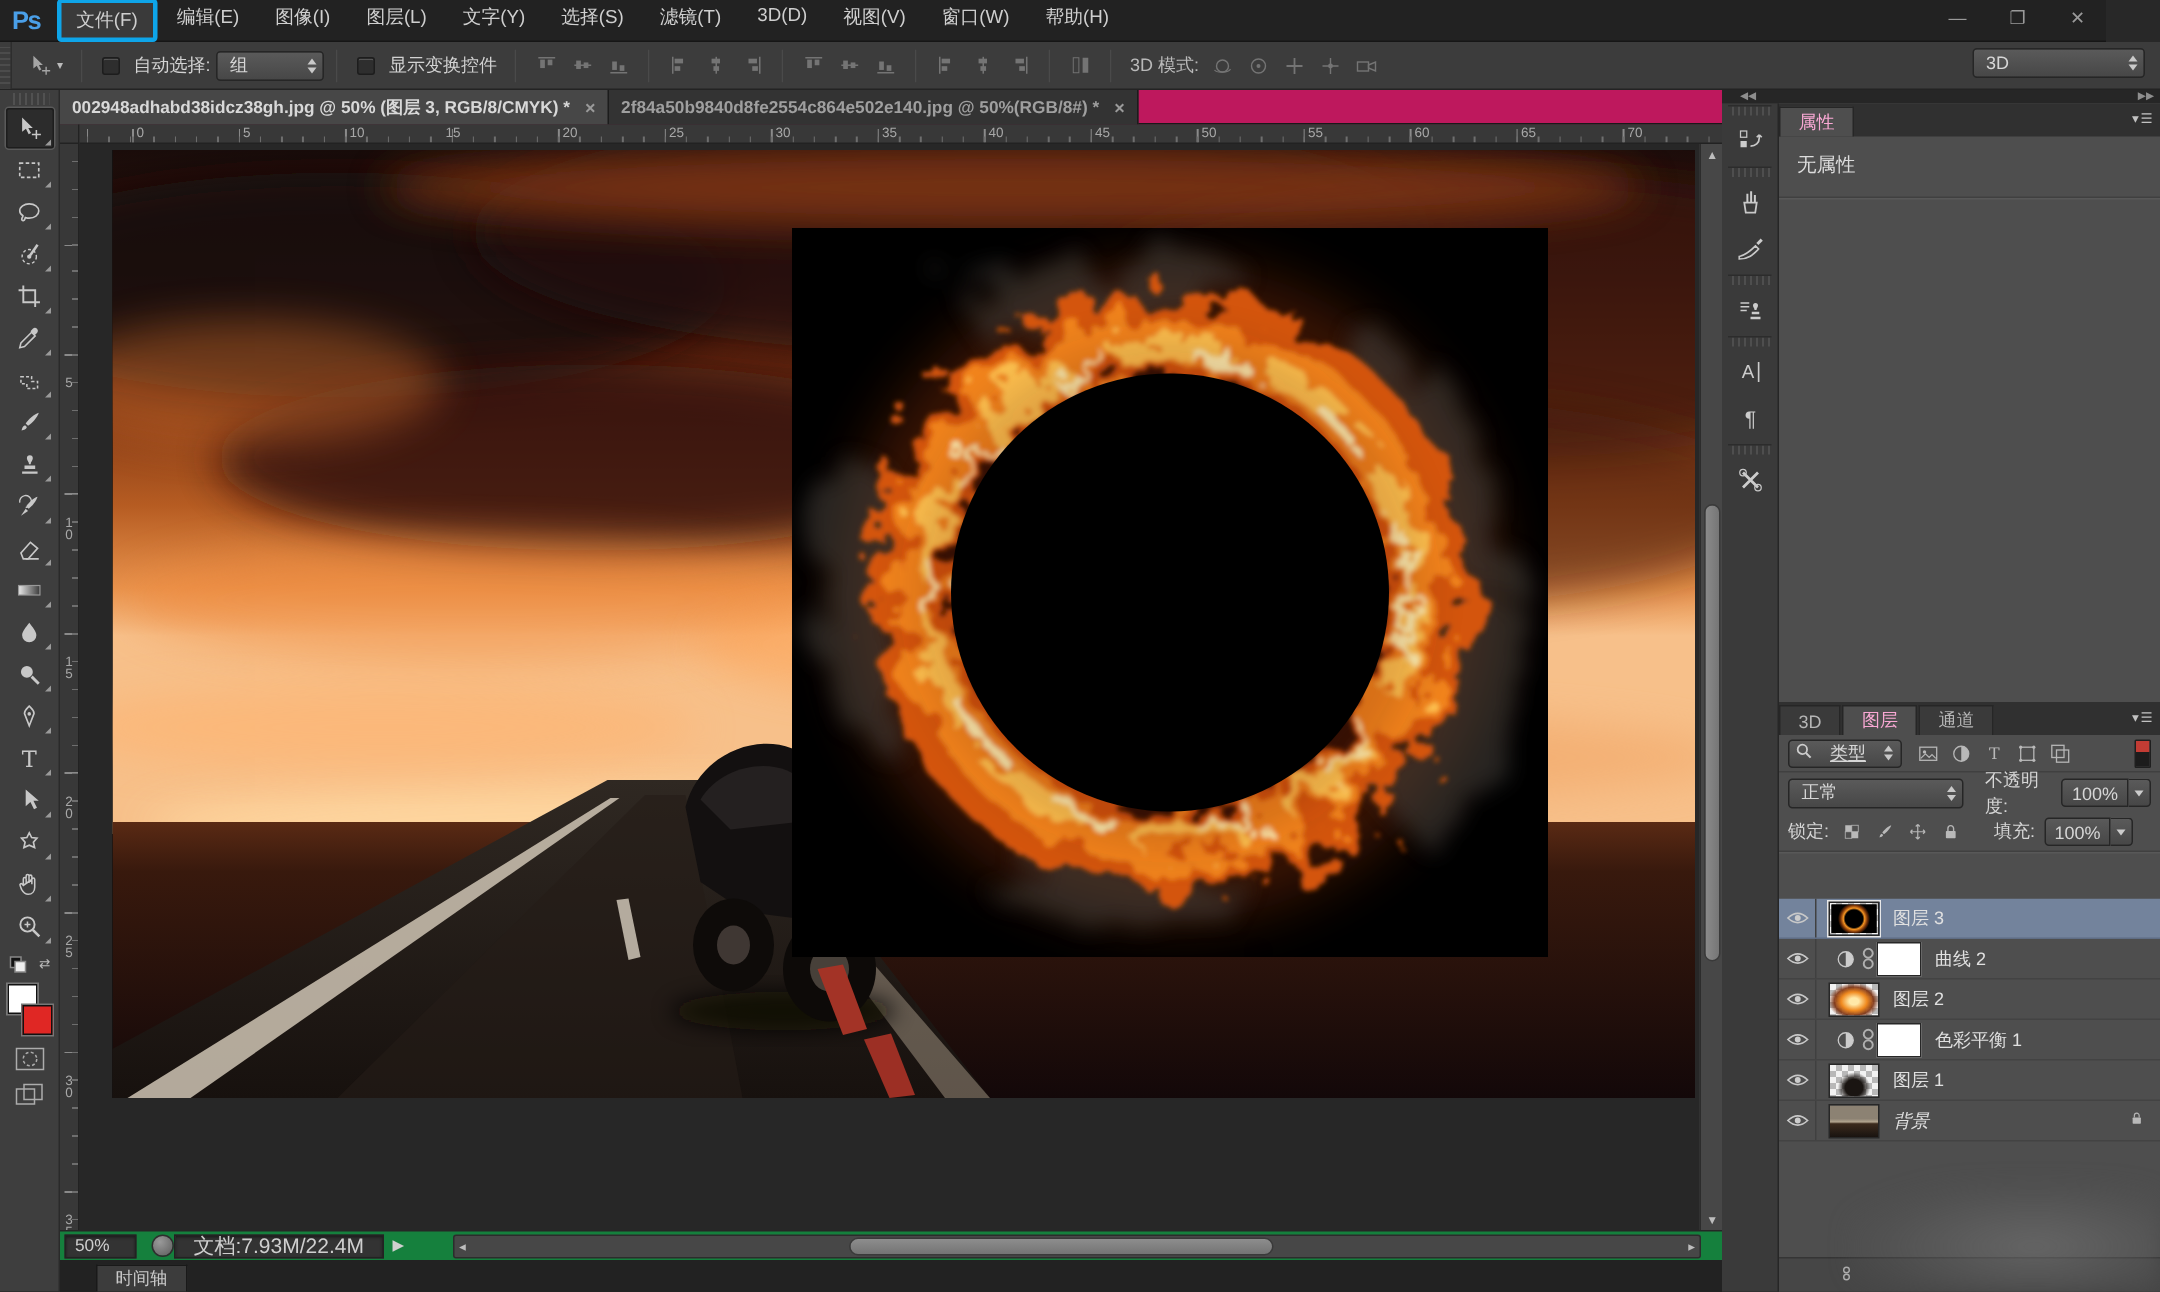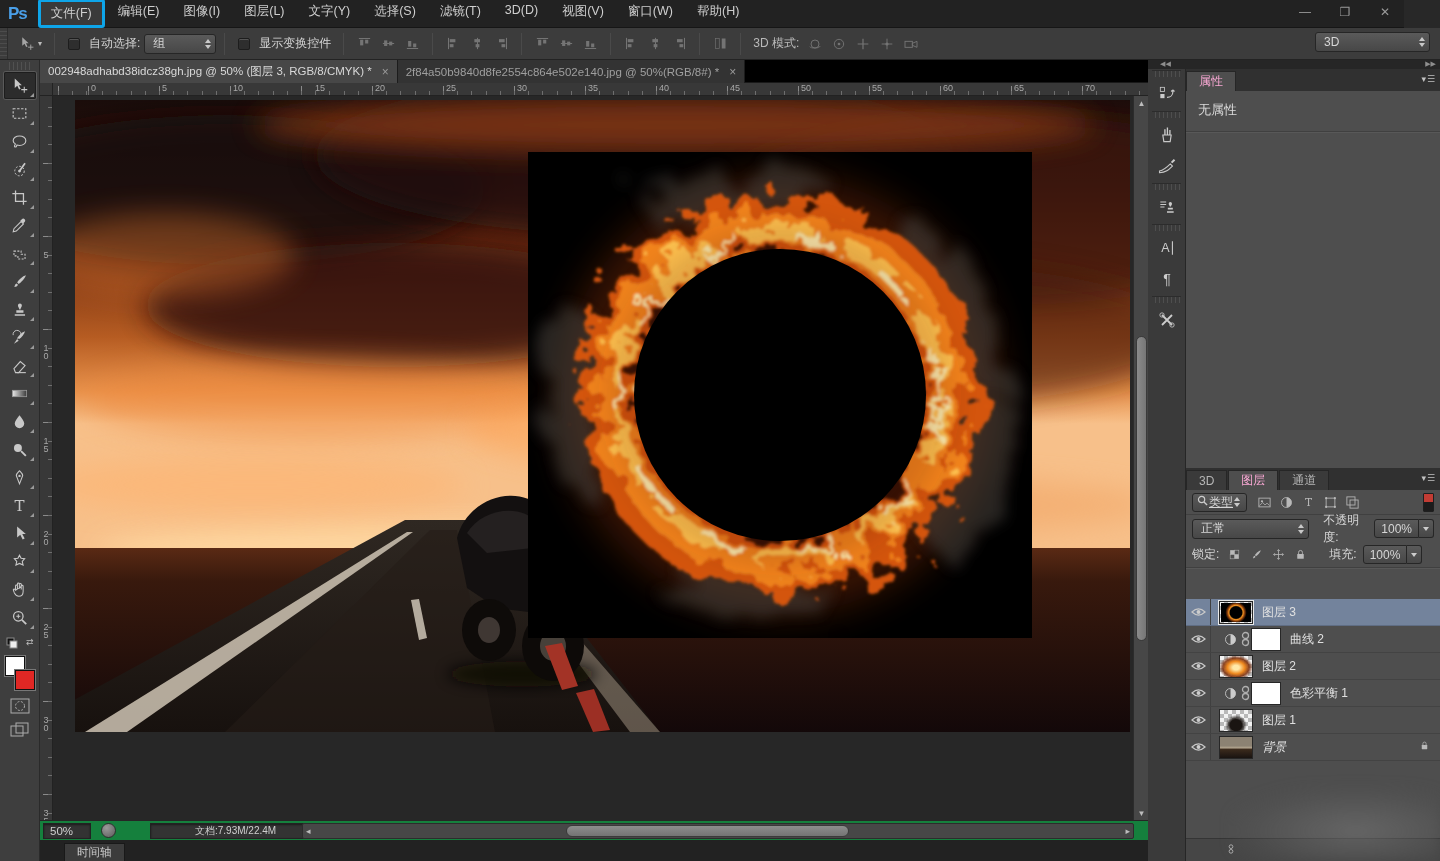--- a/index.html
+++ b/index.html
@@ -40,21 +40,21 @@
   .tool svg { width:19px; height:19px; }
   .tool::after { content:""; position:absolute; right:2px; bottom:2px; border-left:4px solid transparent; border-bottom:4px solid #9a9a9a; }
   #swatches { position:relative; width:30px; height:34px; margin:4px auto 0; }
   #fg-swatch { position:absolute; left:0; top:0; width:20px; height:20px; border:1px solid #111; box-shadow:0 0 0 1px #777; }
   #bg-swatch { position:absolute; right:0; bottom:0; width:20px; height:20px; border:1px solid #111; box-shadow:0 0 0 1px #777; }
   .mini-row { display:flex; justify-content:space-between; width:28px; margin:6px auto 0; }
   .below-tool { width:30px; margin:8px auto 0; display:flex; justify-content:center; opacity:.8; }
 
   
   #docarea { position:absolute; left:40px; top:60px; width:1108px; bottom:0; background:#282828; }
-  #tabbar { position:absolute; left:0; top:0; right:0; height:23px; background:#000000; display:flex; border-bottom:1px solid #191919; }
+  #tabbar { position:absolute; left:0; top:0; right:0; height:23px; background:#be185d; display:flex; border-bottom:1px solid #191919;font-weight:bold; }
   .doc-tab { height:23px; padding:0 8px; display:flex; align-items:center; gap:10px; font-size:11.5px; color:#9f9f9f;
     background:#333333; border-right:1px solid #1c1c1c; white-space:nowrap; }
   .doc-tab.active { background:#474747; color:#d8d8d8; }
   .tab-close { color:#9a9a9a; font-size:12px; }
   #hruler { position:absolute; left:13px; top:23px; right:0; height:13px; background:#383838; border-bottom:1px solid #222;
     background-image:repeating-linear-gradient(90deg,#6e6e6e 0 1px,transparent 1px 14.2px),
                      repeating-linear-gradient(90deg,#8a8a8a 0 1px,transparent 1px 71px);
     background-size:100% 4px,100% 9px; background-position:35px 100%,35px 100%; background-repeat:repeat-x; }
   .hr-num { position:absolute; top:0; font-size:9px; color:#a8a8a8; }
   #vruler { position:absolute; left:0; top:36px; width:13px; bottom:41px; background:#383838; border-right:1px solid #222;
@@ -66,21 +66,21 @@
   #viewport { position:absolute; left:13px; top:36px; right:0; bottom:41px; background:#272727; overflow:hidden; }
   #doc-image { position:absolute; left:22px; top:4px; width:1055px; height:632px; background:#000; }
   #black-square { position:absolute; left:475px; top:56px; width:504px; height:486px; }
   
   #vscroll { position:absolute; right:0; top:0; width:15px; bottom:0; background:#474747; border-left:1px solid #2c2c2c; }
   .sc-arrow { position:absolute; width:15px; height:14px; display:flex; align-items:center; justify-content:center; color:#bdbdbd; font-size:8px; }
   #vthumb { position:absolute; left:2px; width:11px; top:240px; height:305px; background:linear-gradient(90deg,#8b8b8b,#767676); border-radius:6px; border:1px solid #3a3a3a; }
   #statusbar { position:absolute; left:0; right:0; bottom:21px; height:20px; background:#15803d; border-top:1px solid #262626; display:flex; align-items:center; }
   #zoom-box { width:48px; height:16px; margin-left:3px; background:#333; border:1px solid #222; box-shadow:inset 0 1px 2px #1c1c1c; color:#cfcfcf; display:flex; align-items:center; padding-left:6px; font-size:11.5px; }
   #status-badge { width:15px; height:15px; border-radius:50%; background:radial-gradient(circle at 35% 30%,#9a9a9a,#5c5c5c); margin-left:10px; border:1px solid #2e2e2e; }
-  #doc-info { height:16px; margin-left:34px; background:#333; border:1px solid #222; box-shadow:inset 0 1px 2px #1c1c1c; color:#cfcfcf; display:flex; align-items:center; padding:0 44px; font-size:10px; }
+  #doc-info { height:16px; background:#333; border:1px solid #222; box-shadow:inset 0 1px 2px #1c1c1c; color:#cfcfcf; display:flex; align-items:center; padding:0 12px; font-size:14px; }
   #status-play { color:#d0d0d0; font-size:10px; margin-left:6px; }
   #hscroll { position:absolute; left:262px; right:14px; top:2px; height:16px; background:#474747; border:1px solid #2c2c2c; border-radius:2px; }
   #hthumb { position:absolute; left:263px; width:283px; top:1px; height:12px; background:linear-gradient(#8d8d8d,#747474); border-radius:6px; border:1px solid #3a3a3a; }
   .hs-arrow { position:absolute; top:2px; color:#bdbdbd; font-size:9px; }
   #timelinebar { position:absolute; left:0; right:0; bottom:0; height:21px; background:#222222; display:flex; align-items:flex-end;padding-left:24px; }
   #timeline-tab { height:18px; padding:0 12px; background:#3c3c3c; color:#c9c9c9; display:flex; align-items:center; font-size:11.5px; border:1px solid #191919; border-bottom:none; }
 
   
   #dock { position:absolute; left:1148px; top:60px; width:292px; bottom:0; background:#353535; z-index:25; }
   #dock-header { position:absolute; left:0; top:0; right:0; height:9px; background:#262626; color:#8e8e8e; font-size:7px; }
@@ -93,21 +93,21 @@
   #panels { position:absolute; left:38px; top:9px; right:0; bottom:0; }
   .ptabbar { height:22px; background:#303030; display:flex; align-items:flex-end; position:relative; }
   .ptab { height:20px; padding:0 12px; display:flex; align-items:center; font-size:12px; color:#b5b5b5; background:#3a3a3a; margin-right:1px; border:1px solid #262626; border-bottom:none; }
   .ptab.active { background:#4e4e4e; color:#f9a8d4; }
   .pmenu { position:absolute; right:4px; top:5px; color:#c2c2c2; font-size:9px; letter-spacing:1px; }
   #properties-panel { position:absolute; left:0; top:0; right:0; height:399px; background:#4e4e4e; }
   #prop-empty { padding:10px 12px 12px; color:#dcdcdc; font-size:13px; border-bottom:1px solid #404040; box-shadow:0 1px 0 #585858; }
   #layers-panel { position:absolute; left:0; top:399px; right:0; bottom:0; background:#4e4e4e; }
   .lrow { display:flex; align-items:center; padding:0 6px; gap:6px; }
   #filter-row { height:25px; border-bottom:1px solid #404040; }
-  #search-dd { width:55px; height:19px; padding:0 4px; gap:1px;text-decoration:underline; }
+  #search-dd { width:76px; height:19px; padding:0 4px; gap:12px;text-decoration:underline; }
   .frow-icon { width:22px; height:19px; display:flex; align-items:center; justify-content:center; opacity:.85; }
   .frow-icon svg { width:15px; height:15px; }
   #filter-toggle { margin-left:auto; width:11px; height:19px; border:1px solid #1f1f1f; background:linear-gradient(#c23c34 0 45%,#1c1c1c 45%); border-radius:1px; }
   #blend-row { height:27px; }
   #blend-dd { width:132px; justify-content:space-between; }
   .val-box { height:19px; background:linear-gradient(#5a5a5a,#474747); border:1px solid #262626; border-radius:3px 0 0 3px; display:flex; align-items:center; padding:0 6px; }
   .val-arrow { height:19px; width:15px; background:linear-gradient(#5a5a5a,#474747); border:1px solid #262626; border-left:none; border-radius:0 3px 3px 0; display:flex; align-items:center; justify-content:center; }
   .val-arrow i { width:0;height:0;border-left:3.5px solid transparent;border-right:3.5px solid transparent;border-top:4px solid #ccc; }
   #lock-row { height:26px; border-bottom:1px solid #404040; box-shadow:0 1px 0 #585858; }
   .lock-icon { width:18px; height:18px; display:flex; align-items:center; justify-content:center; opacity:.85; }
@@ -478,21 +478,21 @@
       <div class="doc-tab">
         <span>2f84a50b9840d8fe2554c864e502e140.jpg @ 50%(RGB/8#) *</span>
         <span class="tab-close">×</span>
       </div>
     </div>
   <div id="ruler-corner"></div>
   <div id="hruler">
       <span class="hr-num" style="left: 38px;">0</span>
       <span class="hr-num" style="left: 109px;">5</span>
       <span class="hr-num" style="left: 180px;">10</span>
-      <span class="hr-num" style="left: 262px;">15</span>
+      <span class="hr-num" style="left: 244px;">15</span>
       <span class="hr-num" style="left: 322px;">20</span>
       <span class="hr-num" style="left: 393px;">25</span>
       <span class="hr-num" style="left: 464px;">30</span>
       <span class="hr-num" style="left: 535px;">35</span>
       <span class="hr-num" style="left: 606px;">40</span>
       <span class="hr-num" style="left: 677px;">45</span>
       <span class="hr-num" style="left: 748px;">50</span>
       <span class="hr-num" style="left: 819px;">55</span>
       <span class="hr-num" style="left: 890px;">60</span>
       <span class="hr-num" style="left: 961px;">65</span>

